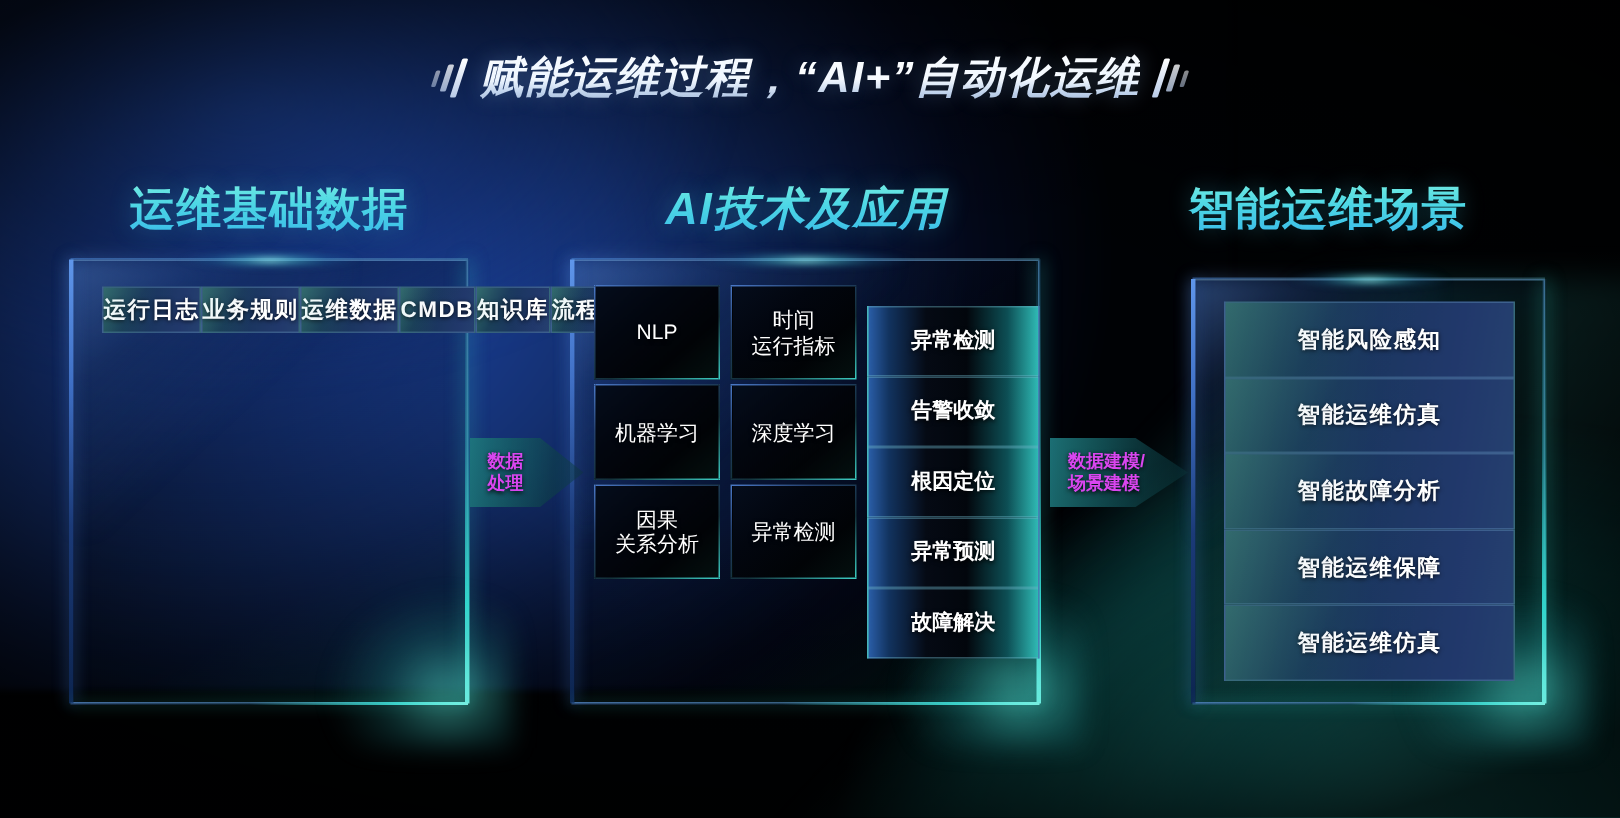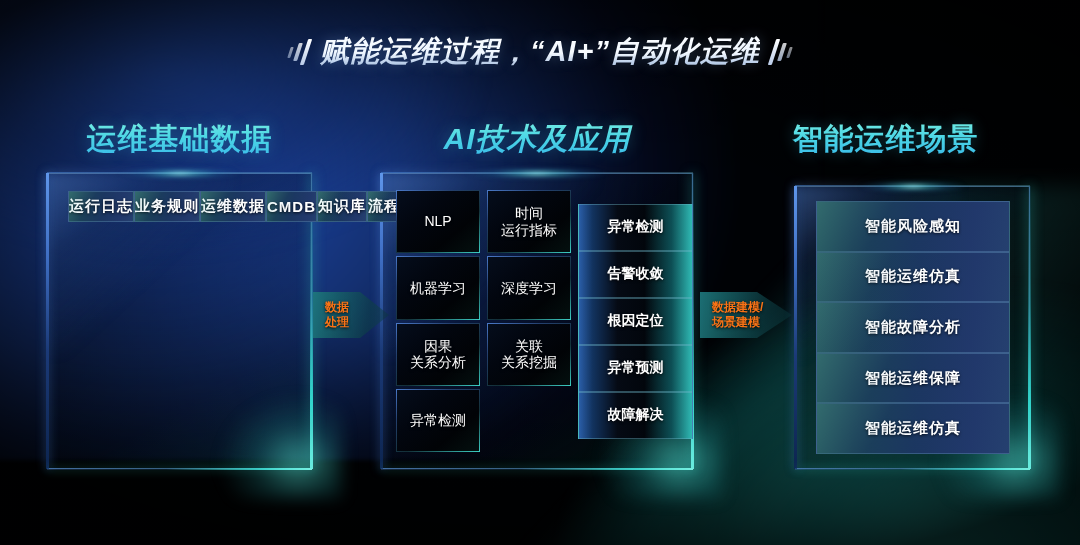--- a/index.html
+++ b/index.html
@@ -190,21 +190,21 @@
     position:relative; height:47px; display:flex; align-items:center; justify-content:center;
     color:#fff; font-size:14px; font-weight:bold; white-space:nowrap;
     border:1px solid rgba(110,180,200,.42);
     background:linear-gradient(90deg,#2a5ea8 0%,#12335f 12%,#050a14 34%,#02060c 58%,#0d4f55 82%,#2fb9b4 100%);
     text-shadow:0 1px 3px rgba(0,0,0,.9);
   }
 
   
   .arrow {
     position:absolute; display:flex; align-items:center; justify-content:flex-start;
-    color:#f97316; font-size:12px; font-weight:bold; line-height:1.25;
+    color:#d946ef; font-size:12px; font-weight:bold; line-height:1.25;
     text-align:left; white-space:nowrap;
     text-shadow:0 1px 3px rgba(0,0,0,.9);
   }
   .arrow .tri {
     position:absolute; inset:0;
     background:linear-gradient(100deg, rgba(30,120,125,.92) 0%, rgba(22,95,100,.80) 35%, rgba(14,66,72,.62) 70%, rgba(10,50,56,.40) 100%);
     clip-path:polygon(0 0, 62% 0, 100% 50%, 62% 100%, 0 100%);
     filter:blur(.4px);
   }
   .arrow .txt { position:relative; padding-left:12px; }
@@ -307,26 +307,20 @@
       </div>
   </div>
   <div class="card">
     <div>
         <span>因果</span>
         <span>关系分析</span>
       </div>
   </div>
   <div class="card">
     <div>
-        <span>关联</span>
-        <span>关系挖掘</span>
-      </div>
-  </div>
-  <div class="card">
-    <div>
         <span>异常检测</span>
       </div>
   </div>
 </div>
 
 <div id="col-mid-right">
   <div class="tcard">异常检测</div>
   <div class="tcard">告警收敛</div>
   <div class="tcard">根因定位</div>
   <div class="tcard">异常预测</div>

